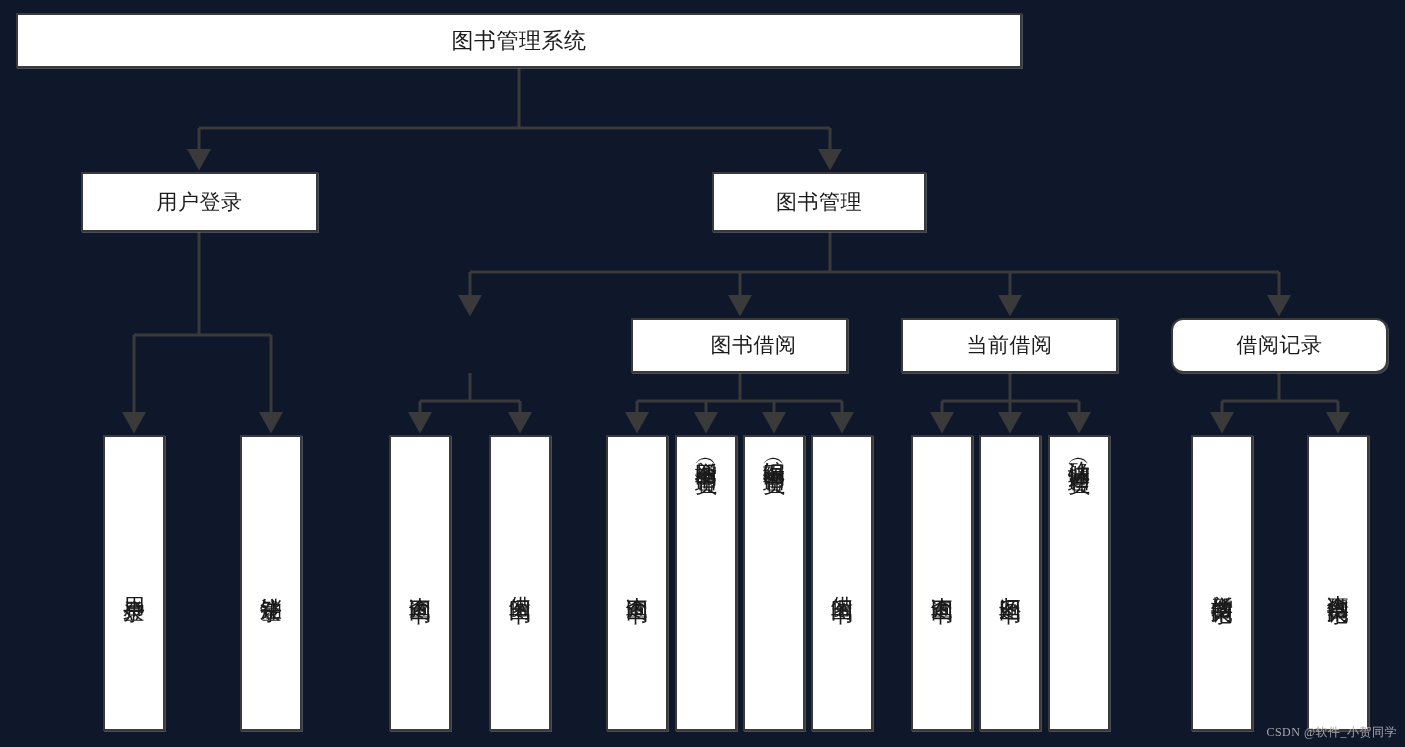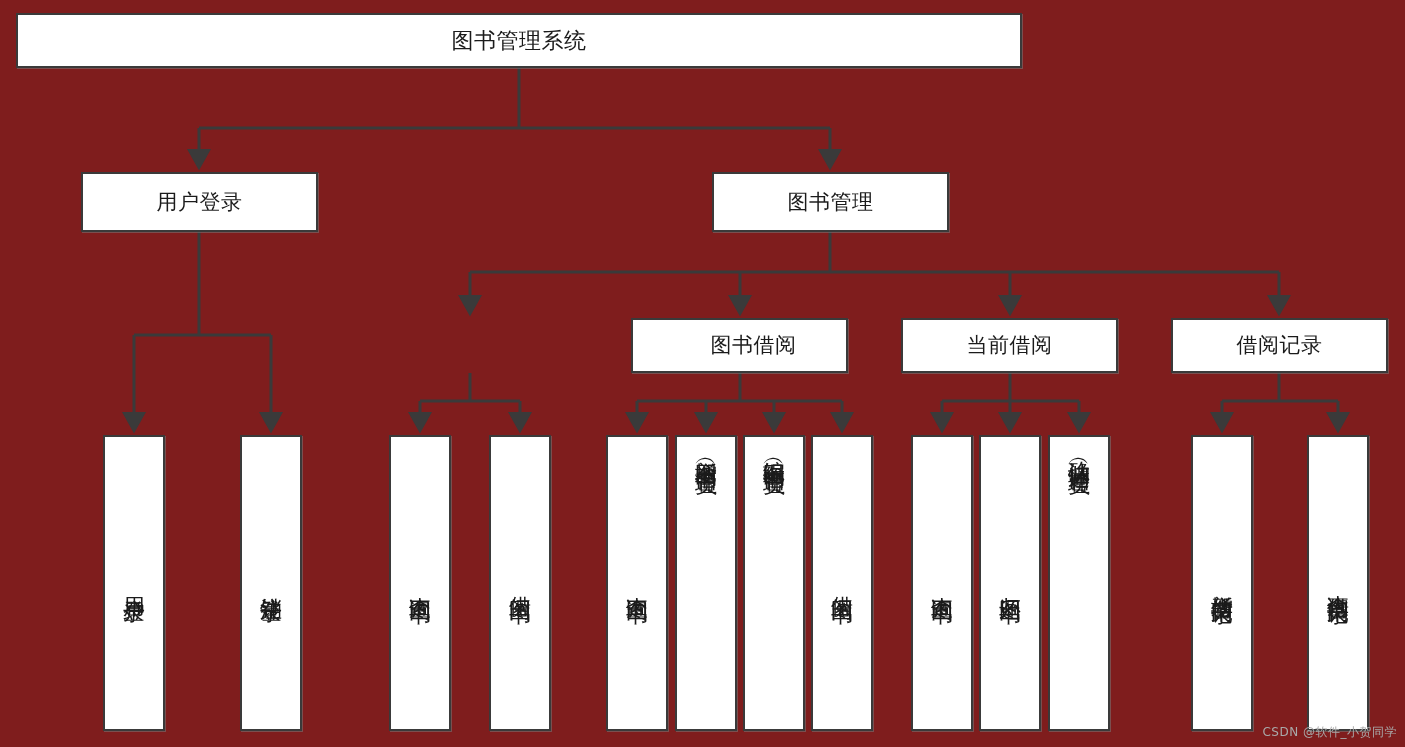--- a/index.html
+++ b/index.html
@@ -7,22 +7,23 @@
     padding: 0;
     background: #ffffff;
   }
   body {
     font-family: "DejaVu Sans", "Liberation Sans", sans-serif;
   }
   #diagram-root {
     position: relative;
     width: 1405px;
     height: 747px;
-    background: #7f1d1d;
+    background: #0f172a;
     overflow: hidden;
+    font-family: Liberation Serif, serif;
   }
   #edges-layer {
     position: absolute;
     left: 0;
     top: 0;
     width: 1405px;
     height: 747px;
     pointer-events: none;
   }
   .node {
@@ -133,34 +134,34 @@
   </svg>
 
   <div class="node root horizontal" style="left:16px; top:13px; width:1006px; height:55px;">
     <span class="node-label">图书管理系统</span>
   </div>
 
   <div class="node horizontal" style="left:81px; top:172px; width:237px; height:60px;">
     <span class="node-label">用户登录</span>
   </div>
 
-  <div class="node horizontal" style="left:712px; top:172px; width:237px; height:60px;">
+  <div class="node horizontal" style="left:712px; top:172px; width:214px; height:60px;">
     <span class="node-label">图书管理</span>
   </div>
 
 
   <div class="node horizontal" style="left:631px; top:318px; width:217px; height:55px;padding-left:28px;">
     <span class="node-label">图书借阅</span>
   </div>
 
   <div class="node horizontal" style="left:901px; top:318px; width:217px; height:55px;align-items:center;">
     <span class="node-label">当前借阅</span>
   </div>
 
-  <div class="node horizontal" style="left:1171px; top:318px; width:217px; height:55px;">
+  <div class="node horizontal" style="left:1171px; top:318px; width:217px; height:55px;border-radius:12px;">
     <span class="node-label">借阅记录</span>
   </div>
 
   <div class="node vertical centered" style="left:103px; top:435px; width:62px; height:296px;">
     <span class="node-label">用户登录</span>
   </div>
 
   <div class="node vertical centered" style="left:240px; top:435px; width:62px; height:296px;">
     <span class="node-label">注销登录</span>
   </div>

